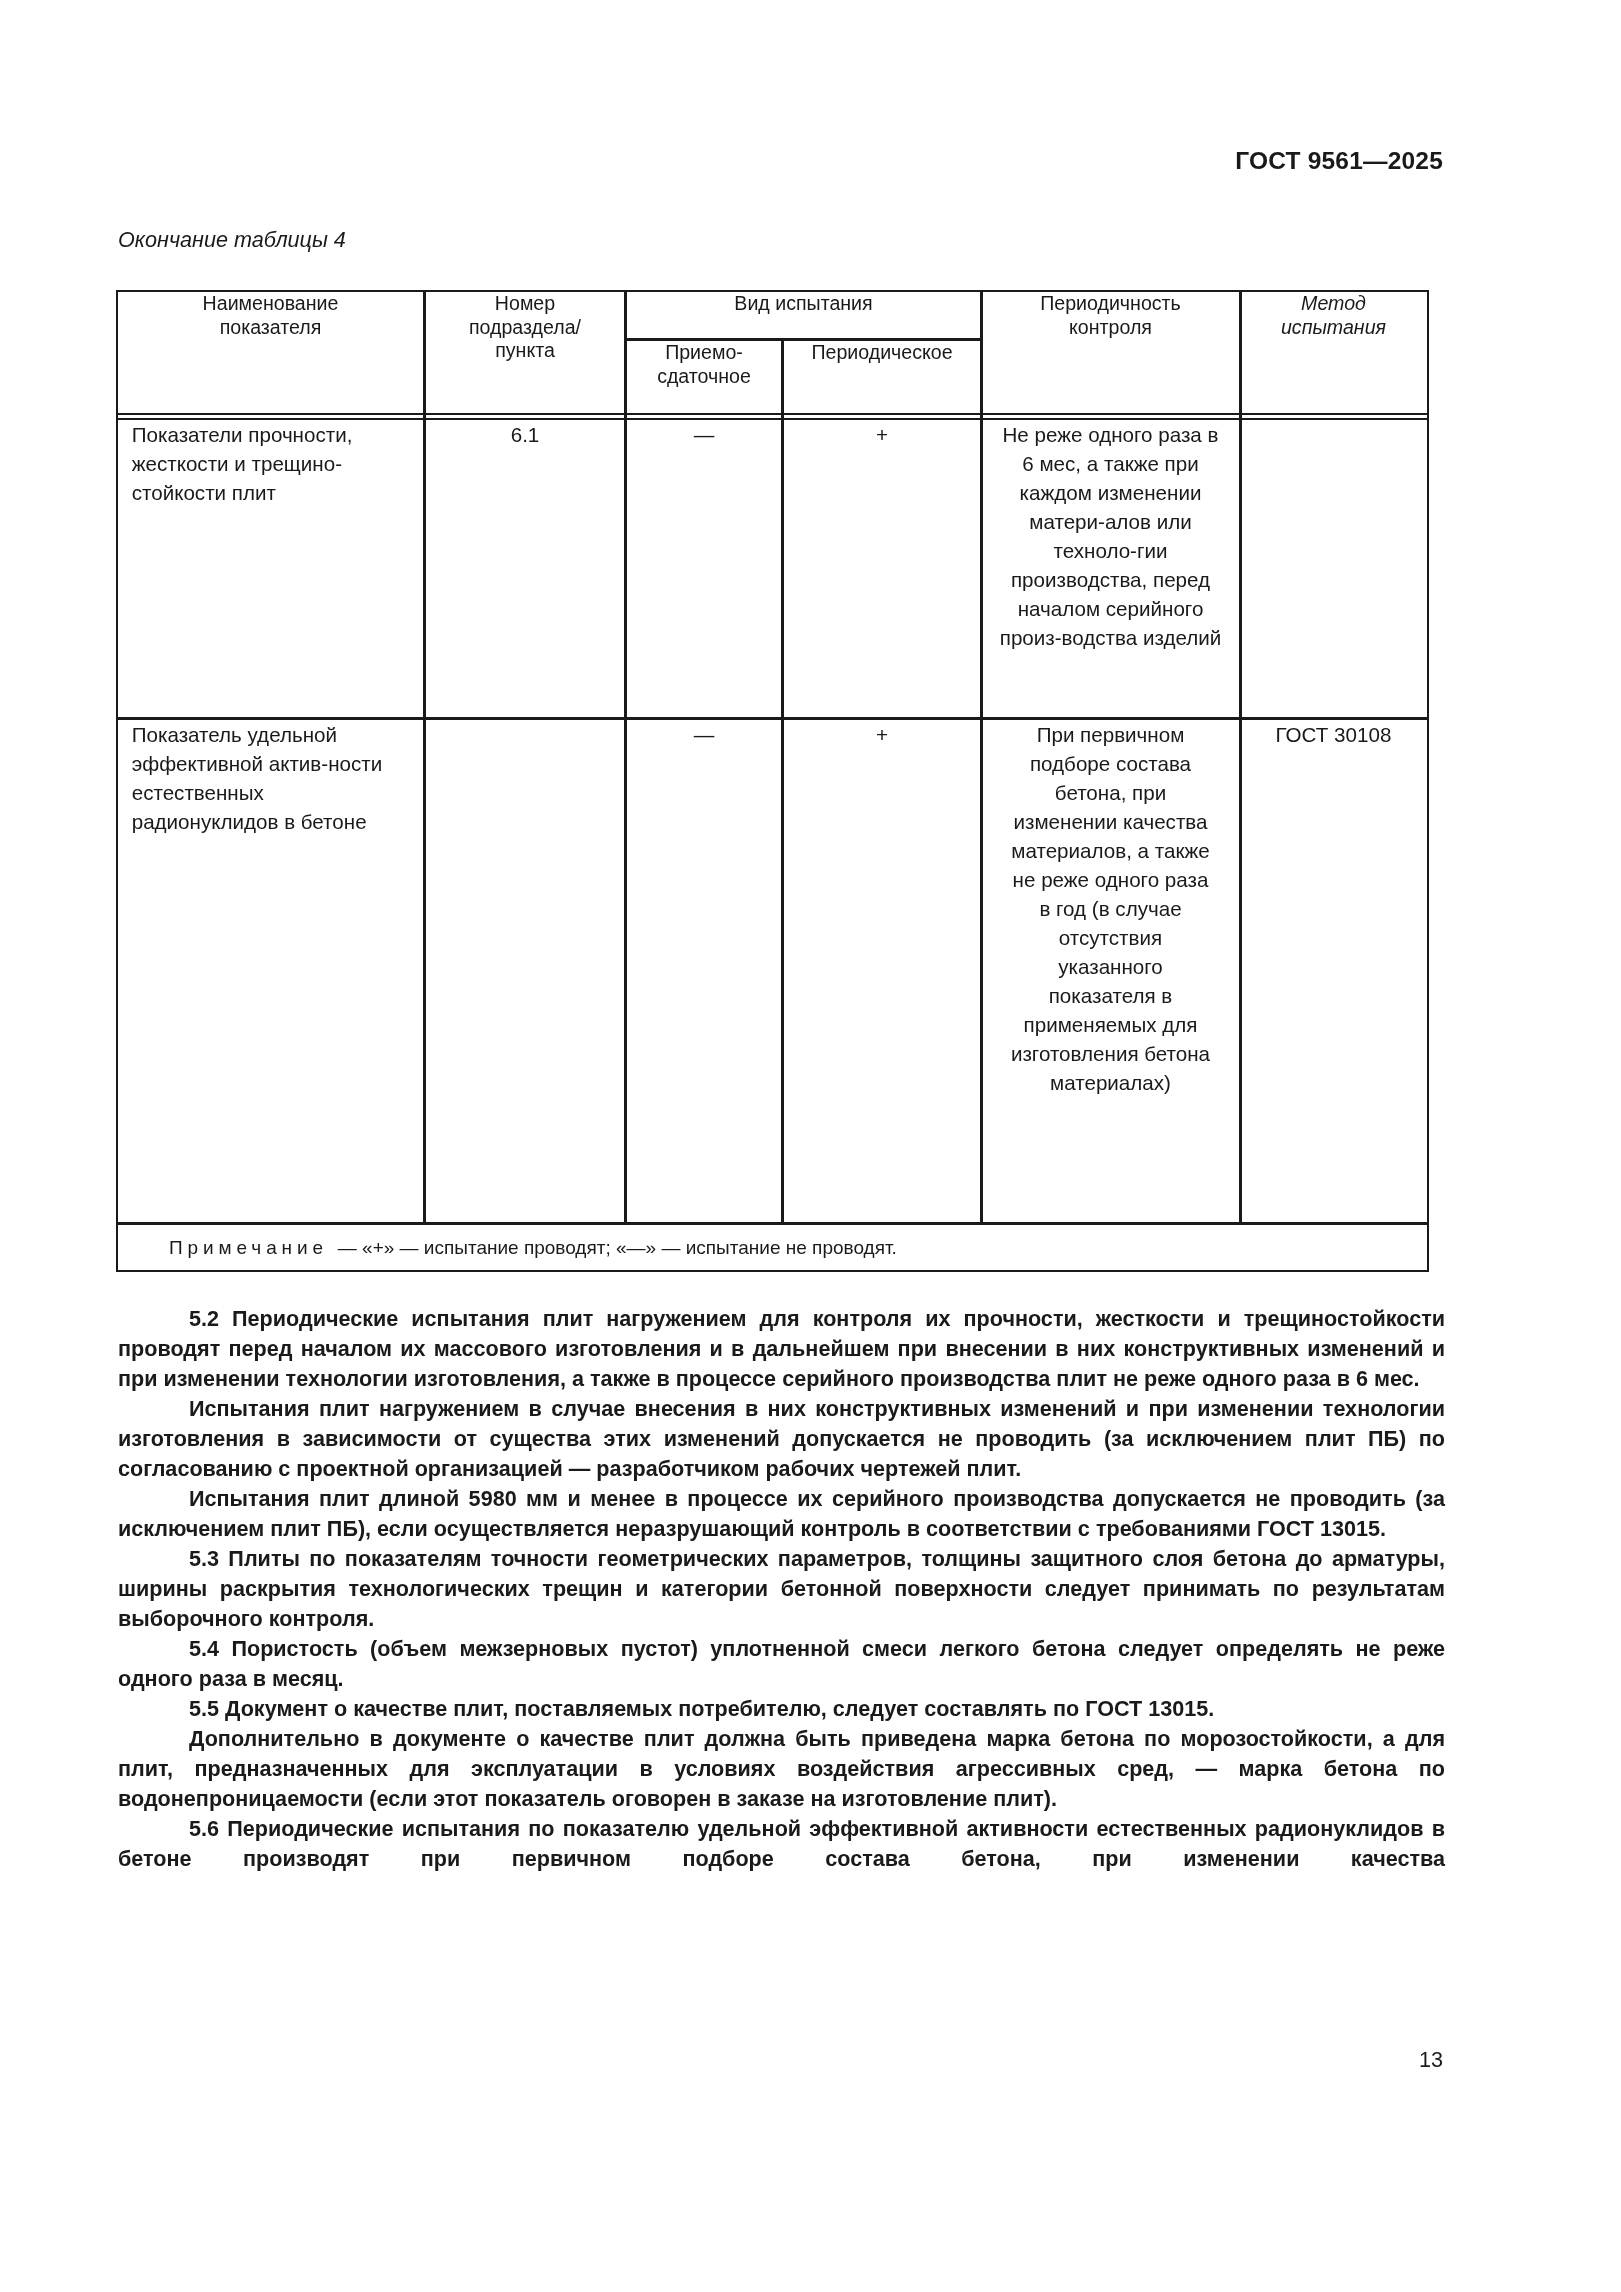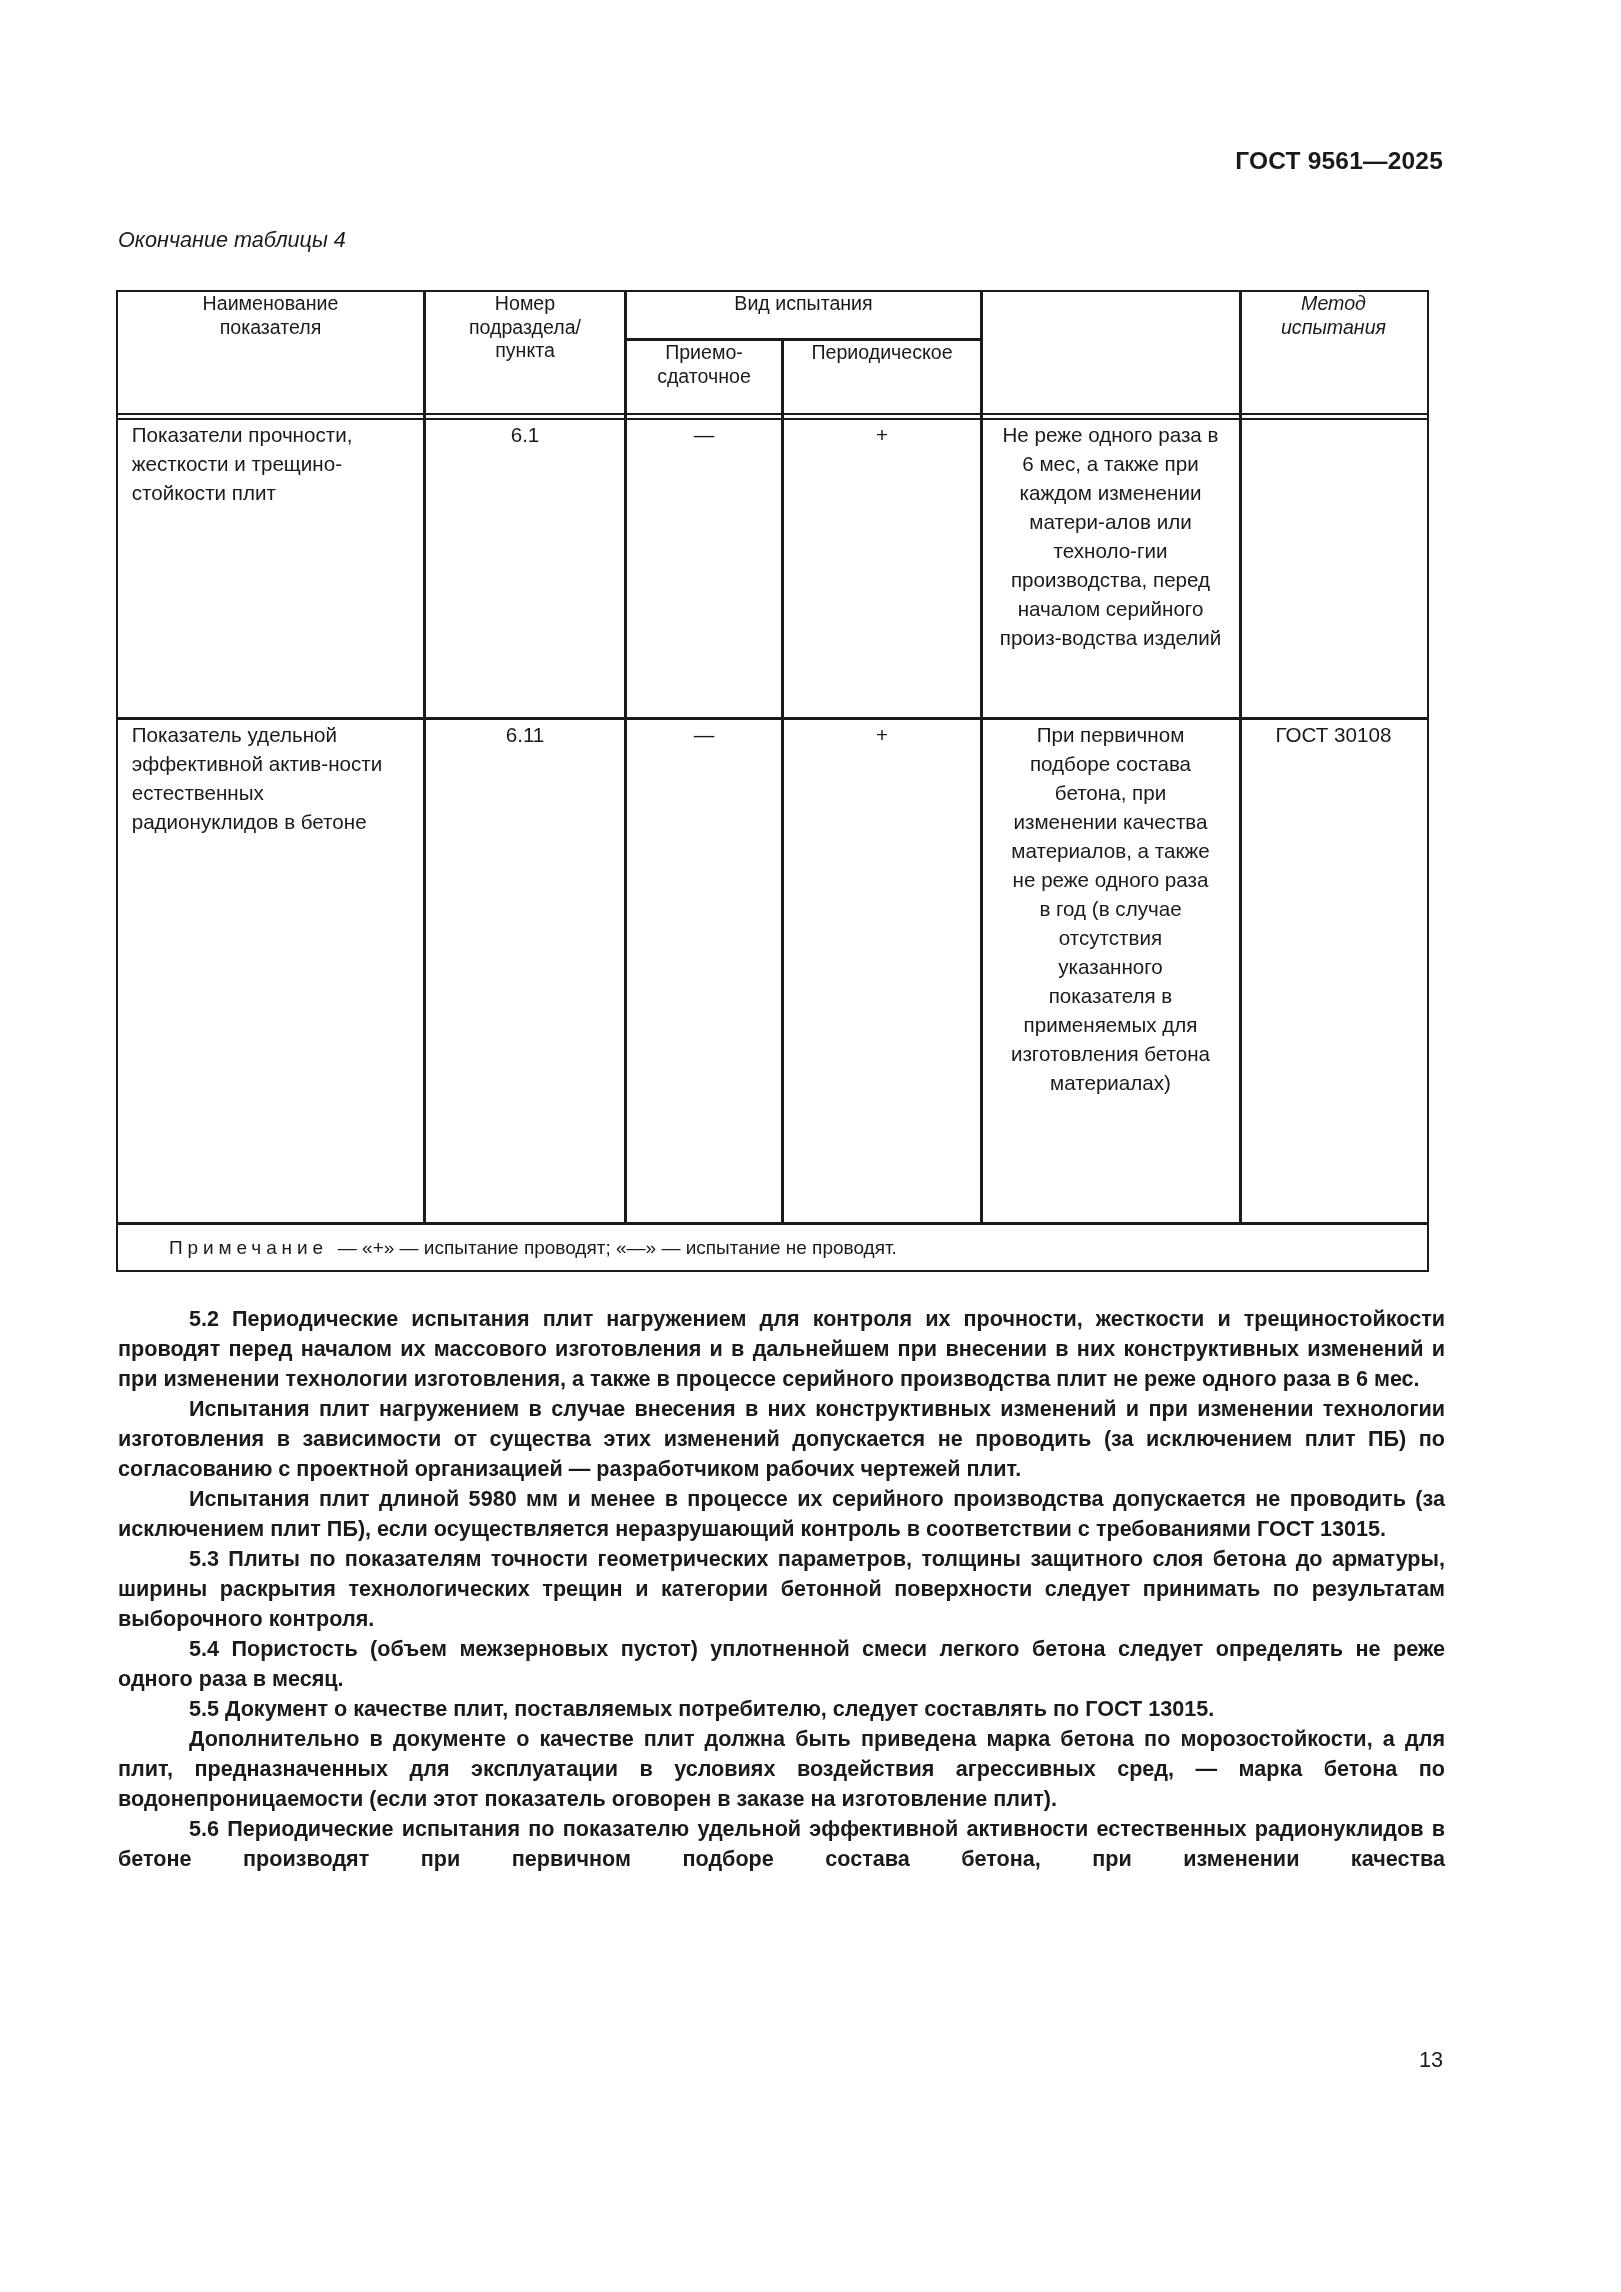--- a/index.html
+++ b/index.html
@@ -72,20 +72,23 @@
   </div>
   <div class="cell hcell" style="left:509px; top:0; width:353px; height:46px;">
     <span>Вид испытания</span>
   </div>
   <div class="cell hcell" style="left:509px; top:49px; width:154px; height:72px;">
     <span style="width:98px;">Приемо-сдаточное</span>
   </div>
   <div class="cell hcell" style="left:666px; top:49px; width:196px; height:72px;">
     <span>Периодическое</span>
   </div>
+  <div class="cell hcell" style="left:864px; top:0; width:257px; height:121px;">
+    <span style="width:167px;">Периодичность контроля</span>
+  </div>
   <div class="cell hcell" style="left:1124px; top:0; width:183px; height:121px;">
     <span style="width:118px;font-style:italic;">Метод испытания</span>
   </div>
 
   <div class="cell left-text" style="left:0; top:128px; width:305px; height:297px;">
     <span style="width:265px; hyphens:manual;">Показатели прочности, жесткости и трещино-стойкости плит</span>
   </div>
   <div class="cell" style="left:308px; top:128px; width:198px; height:297px;">
     <span>6.1</span>
   </div>
@@ -94,23 +97,20 @@
   </div>
   <div class="cell" style="left:666px; top:128px; width:196px; height:297px;">
     <span>+</span>
   </div>
   <div class="cell" style="left:864px; top:128px; width:257px; height:297px;">
     <span style="width:231px;">Не реже одного раза в 6 мес, а также при каждом изменении матери-алов или техноло-гии производства, перед началом серийного произ-водства изделий</span>
   </div>
 
   <div class="cell left-text" style="left:0; top:428px; width:305px; height:502px;">
     <span style="width:255px;">Показатель удельной эффективной актив-ности естественных радионуклидов в бетоне</span>
-  </div>
-  <div class="cell" style="left:308px; top:428px; width:198px; height:502px;">
-    <span>6.11</span>
   </div>
   <div class="cell" style="left:509px; top:428px; width:154px; height:502px;">
     <span>—</span>
   </div>
   <div class="cell" style="left:666px; top:428px; width:196px; height:502px;">
     <span>+</span>
   </div>
   <div class="cell" style="left:864px; top:428px; width:257px; height:502px;">
     <span style="width:211px;">При первичном подборе состава бетона, при изменении качества материалов, а также не реже одного раза в год (в случае отсутствия указанного показателя в применяемых для изготовления бетона материалах)</span>
   </div>

